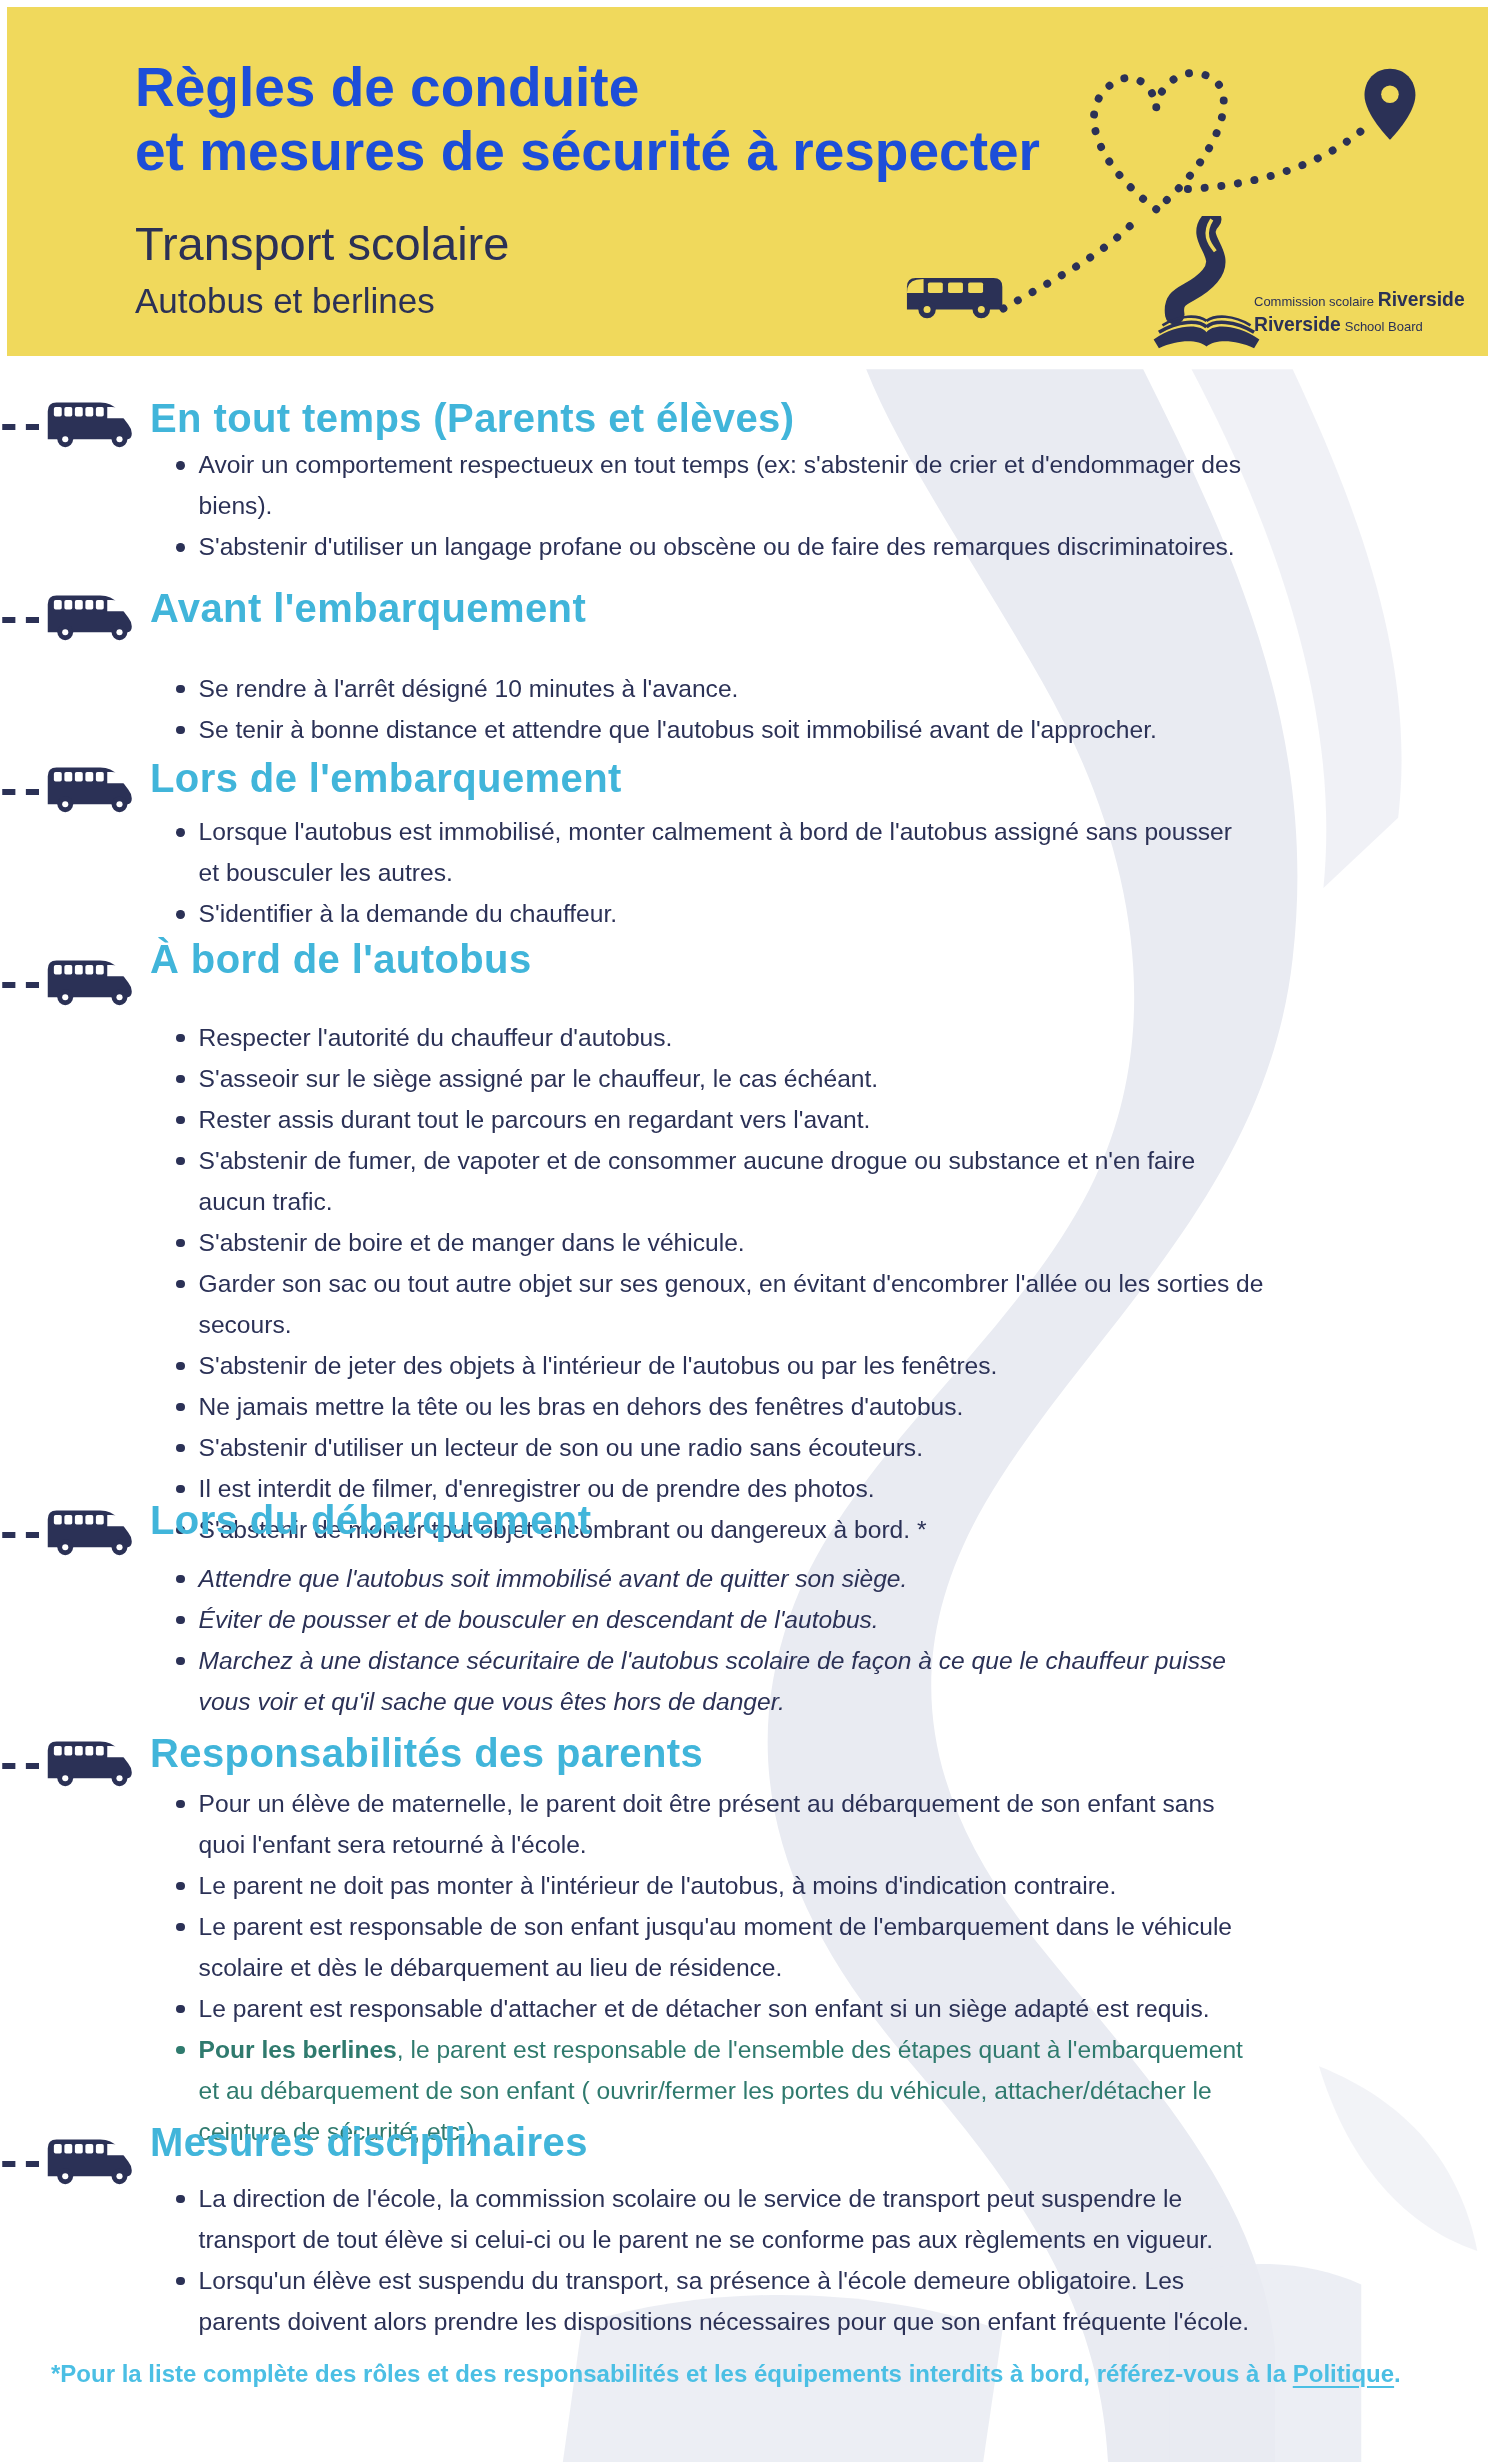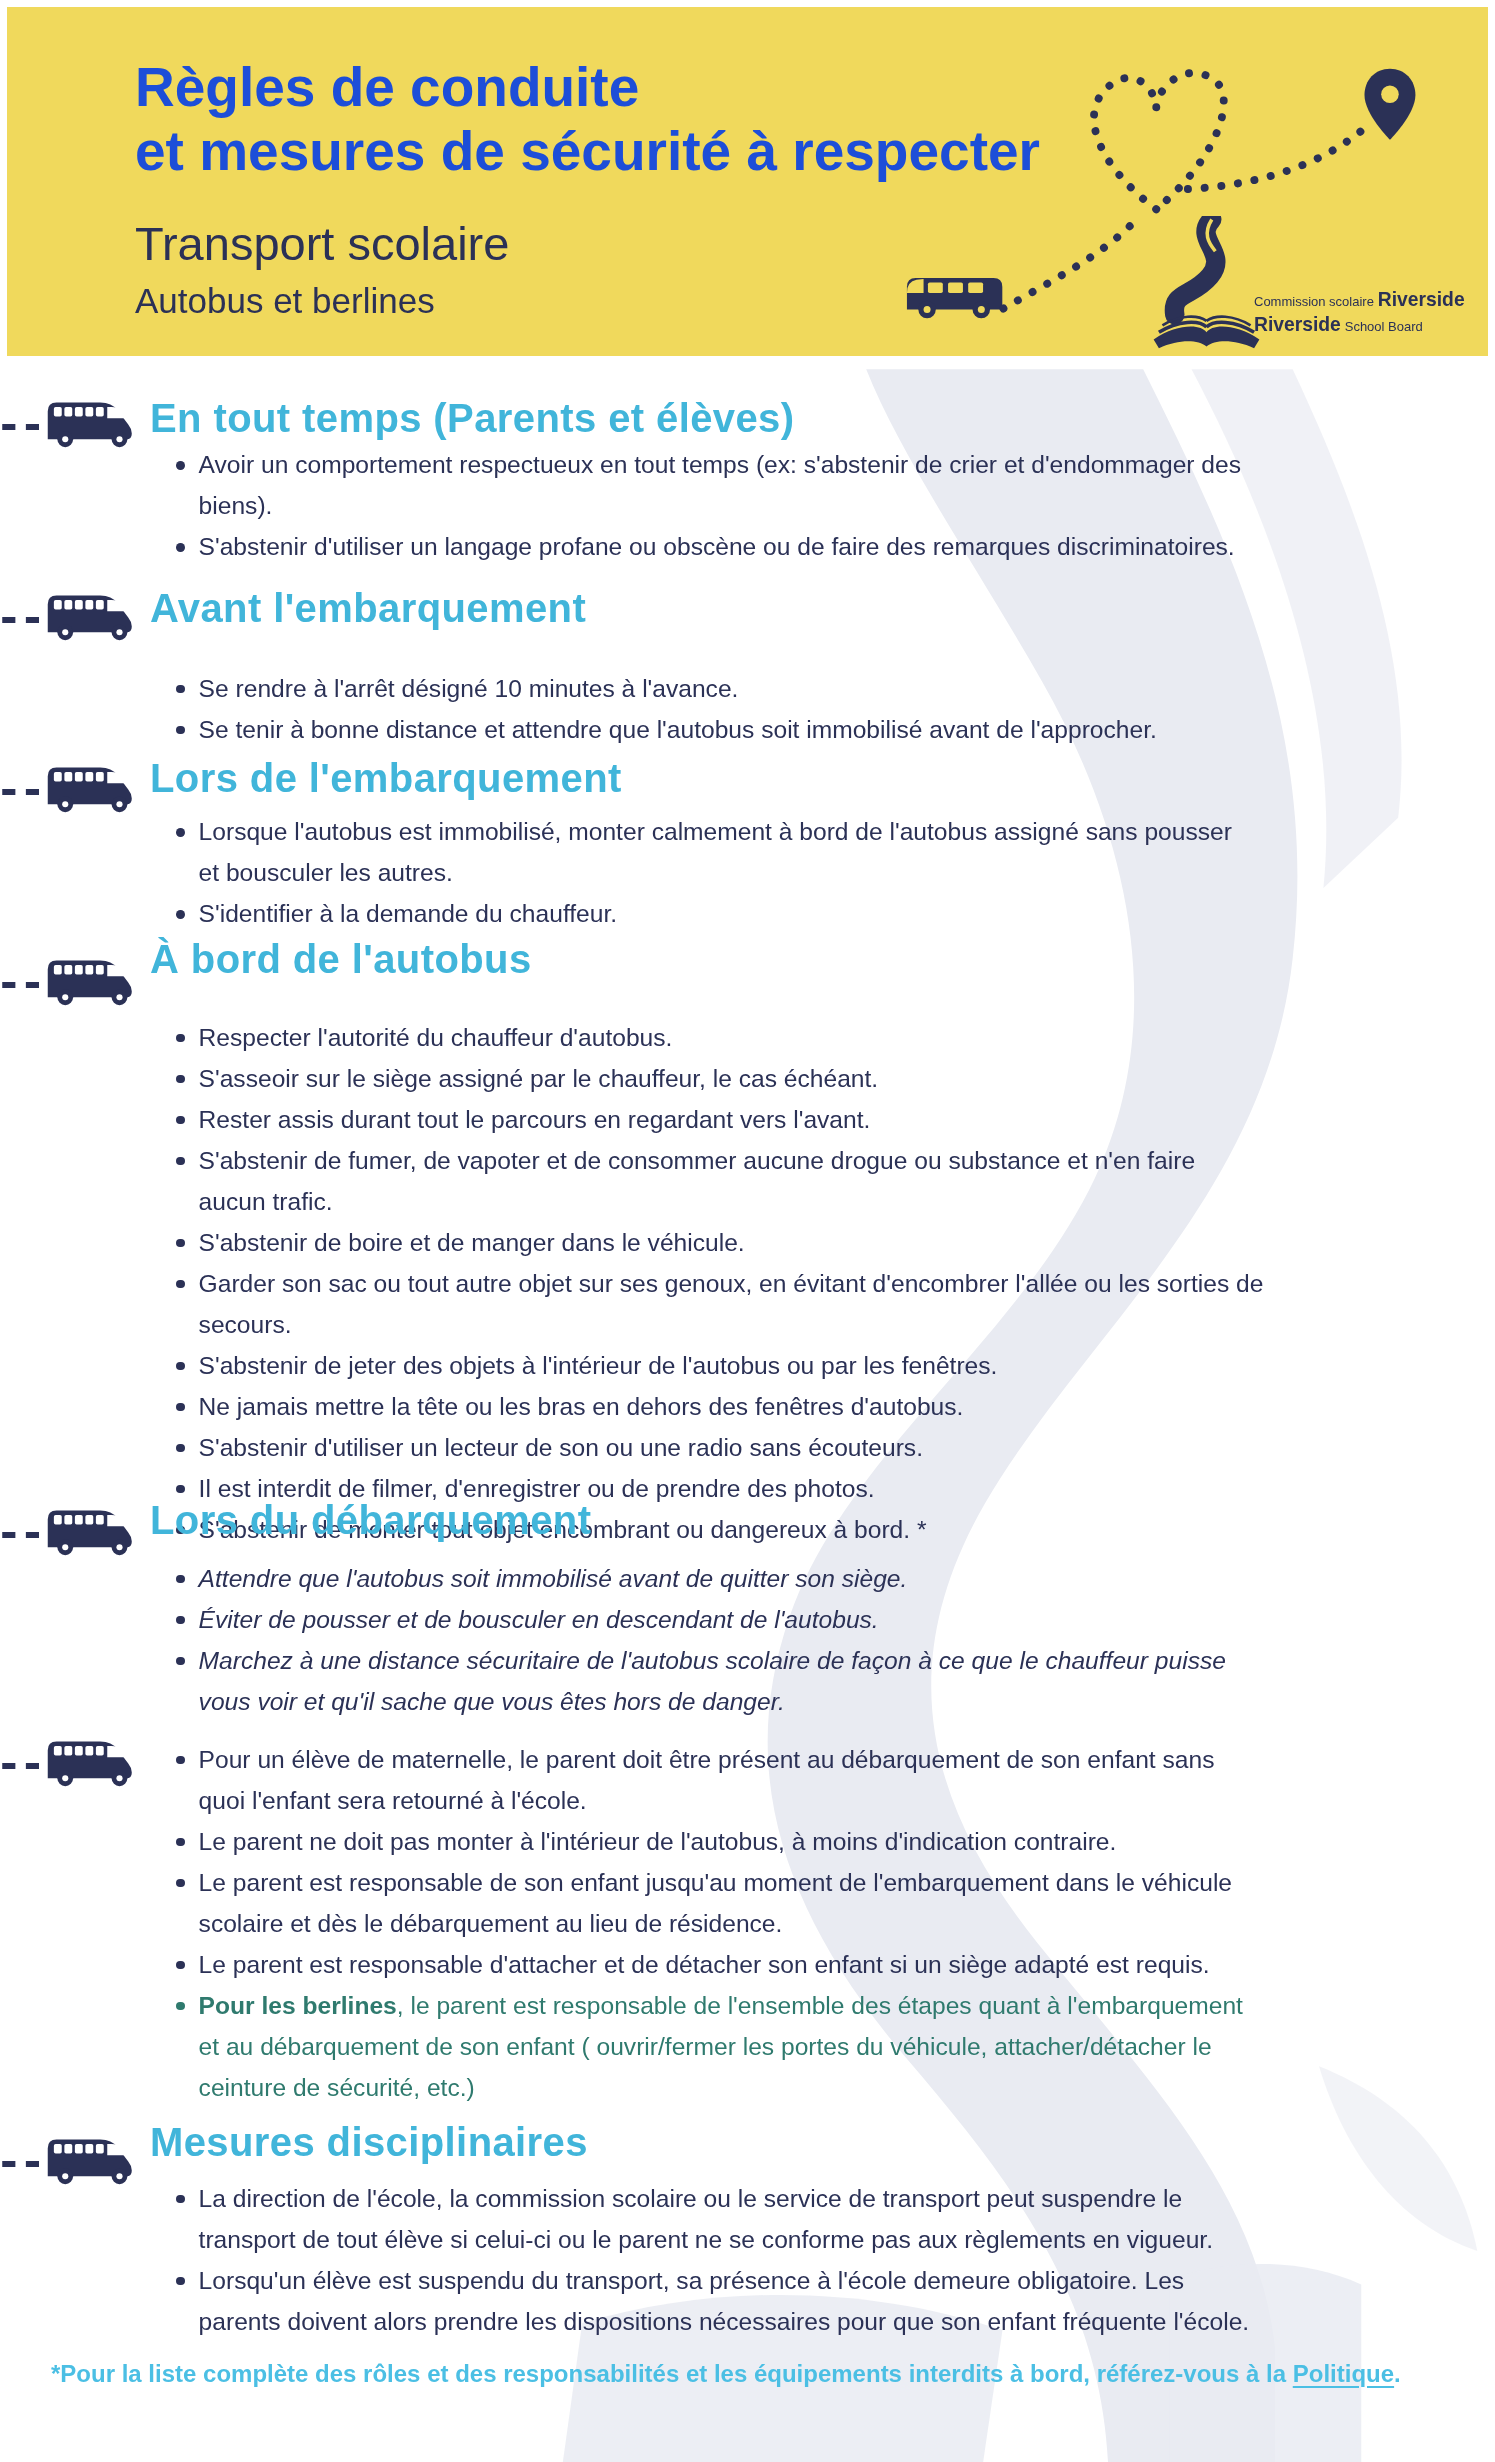--- a/index.html
+++ b/index.html
@@ -269,20 +269,21 @@
         <rect x="85" y="25" width="9" height="11" rx="2" fill="#fff"></rect>
         <rect x="97" y="25" width="9" height="11" rx="2" fill="#fff"></rect>
         <rect x="109" y="25" width="9" height="11" rx="2" fill="#fff"></rect>
         <path d="M122 25 h5 q7 0 11 5 l6 8 h-22 z" fill="#fff"></path>
         <circle cx="74" cy="62" r="9"></circle>
         <circle cx="74" cy="62" r="3.5" fill="#fff"></circle>
         <circle cx="136" cy="62" r="9"></circle>
         <circle cx="136" cy="62" r="3.5" fill="#fff"></circle>
       </g>
     </svg>
+    <h2 class="sec-title">Responsabilités des parents</h2>
     <ul class="bullets" style="margin-top: 8px;">
   <li><span class="bt">Pour un élève de maternelle, le parent doit être présent au débarquement de son enfant sans
 quoi l'enfant sera retourné à l'école.</span></li>
 
   <li><span class="bt">Le parent ne doit pas monter à l'intérieur de l'autobus, à moins d'indication contraire.</span></li>
 
   <li><span class="bt">Le parent est responsable de son enfant jusqu'au moment de l'embarquement dans le véhicule
 scolaire et dès le débarquement au lieu de résidence.</span></li>
 
   <li><span class="bt">Le parent est responsable d'attacher et de détacher son enfant si un siège adapté est requis.</span></li>

